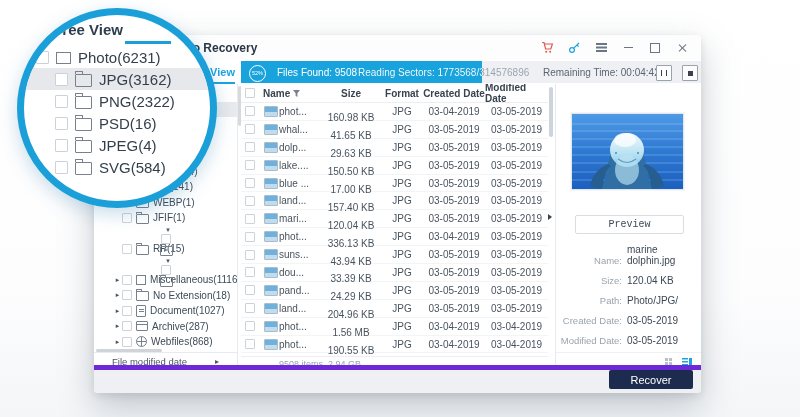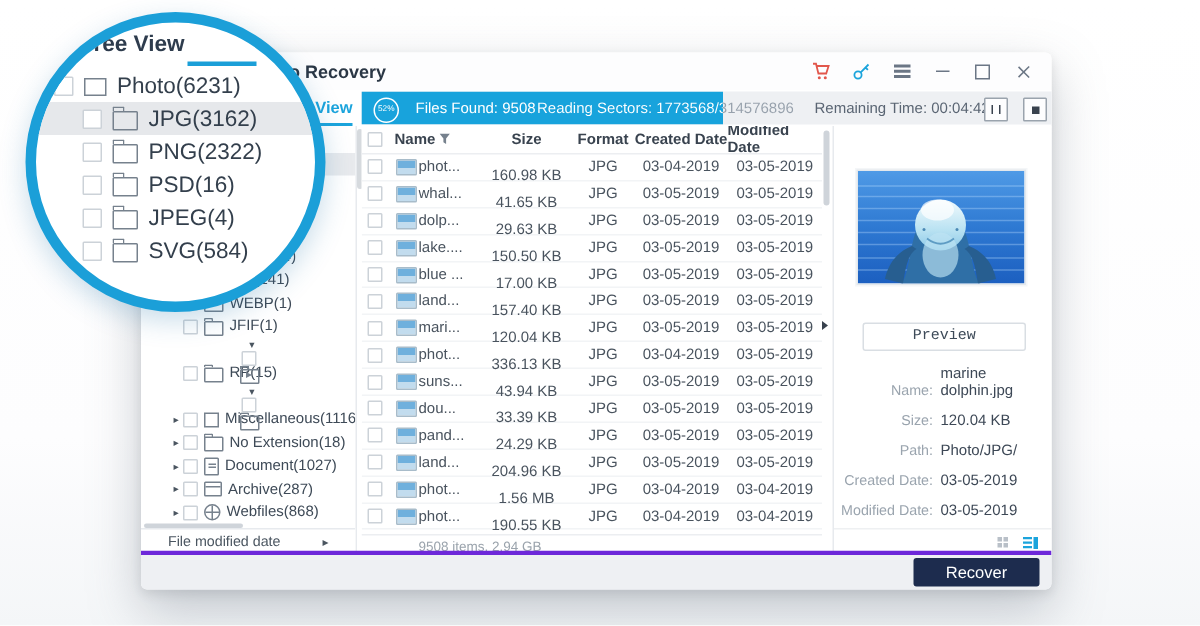--- a/index.html
+++ b/index.html
@@ -119,21 +119,21 @@
      linear-gradient(#b9c0c8,#b9c0c8) 4px 0/3px 3px no-repeat,
      linear-gradient(#b9c0c8,#b9c0c8) 0 4px/3px 3px no-repeat,
      linear-gradient(#b9c0c8,#b9c0c8) 4px 4px/3px 3px no-repeat;}
   .list-icon{width:10px;height:8px;cursor:pointer;background:
      linear-gradient(#1ba4dc,#1ba4dc) 0 0.5px/6px 1.5px no-repeat,
      linear-gradient(#1ba4dc,#1ba4dc) 0 3.2px/6px 1.5px no-repeat,
      linear-gradient(#1ba4dc,#1ba4dc) 0 6px/6px 1.5px no-repeat,
      linear-gradient(#1ba4dc,#1ba4dc) 7px 0/3px 8px no-repeat;}
 
   
-  .footerbar{position:absolute;left:0;right:0;bottom:0;height:23px;background:#eef0f3;border-top:3px solid #6d28d9;border-radius:0 0 4px 4px;display:flex;align-items:center;}
+  .footerbar{position:absolute;left:0;right:0;bottom:0;height:23px;background:#eef0f3;border-top:5px solid #6d28d9;border-radius:0 0 4px 4px;display:flex;}
   .recover-btn{margin-left:auto;margin-right:8px;width:84px;height:19px;background:#1d2c4e;border-radius:2px;color:#fff;font-size:11px;
                display:flex;align-items:center;justify-content:center;cursor:pointer;}
 
   
   .magnifier{position:absolute;left:17px;top:8px;width:186px;height:186px;border:7px solid #1b9fd8;border-radius:50%;background:#fff;
              overflow:hidden;box-shadow:0 6px 18px rgba(40,120,170,.25);}
   .mag-tab{position:absolute;left:30px;top:6px;font-size:15px;font-weight:bold;color:#2e3c4d;white-space:nowrap;}
   .mag-underline{position:absolute;left:101px;top:26px;width:46px;height:3px;background:#1b9fd8;}
   .mag-rows{position:absolute;left:0;top:31px;right:0;}
   .mag-row{display:flex;align-items:center;height:22px;white-space:nowrap;}

